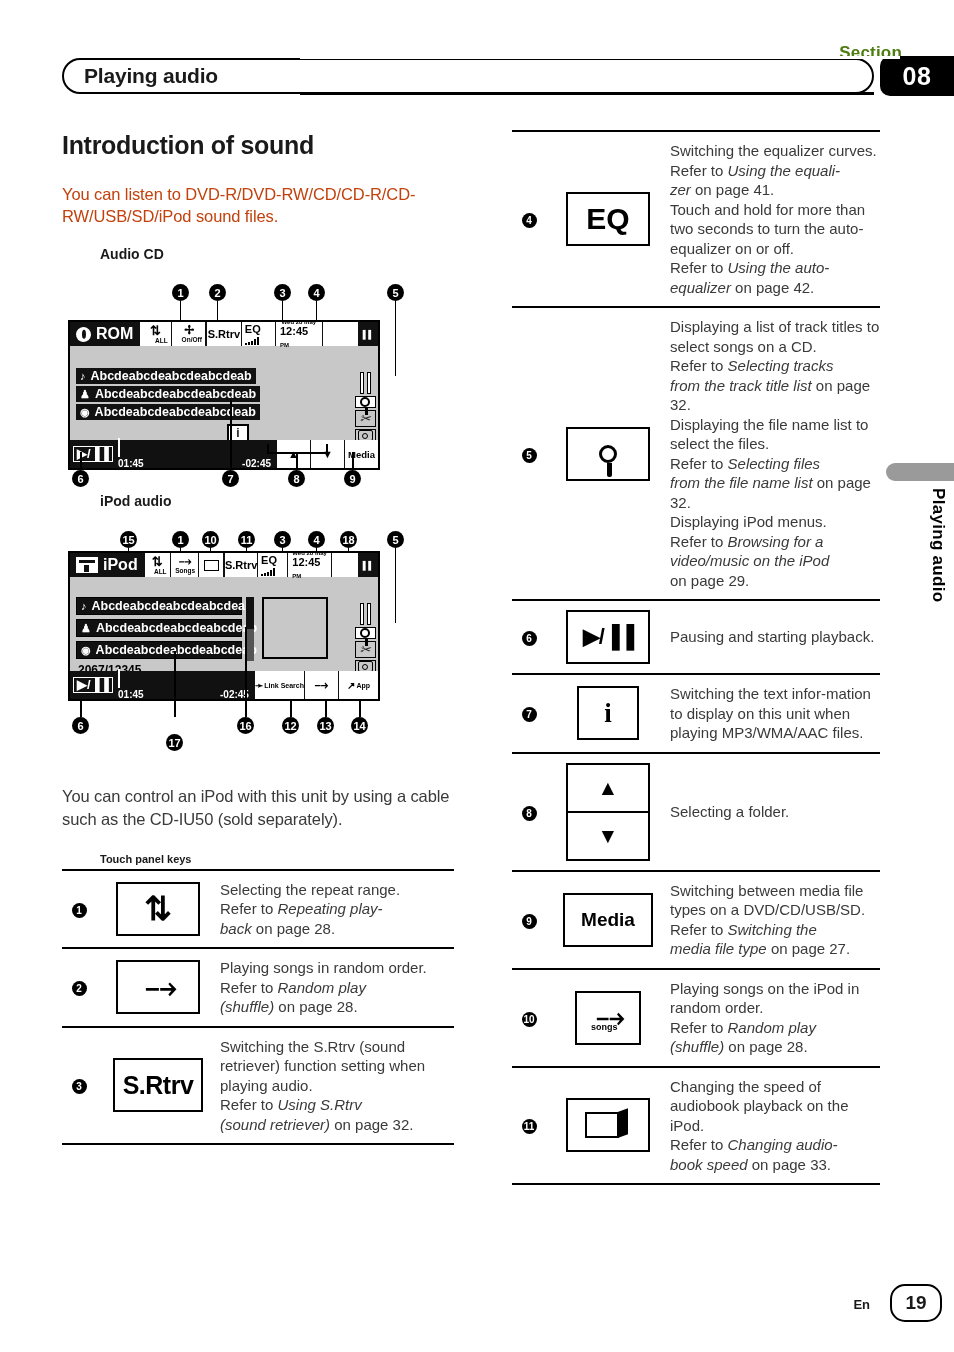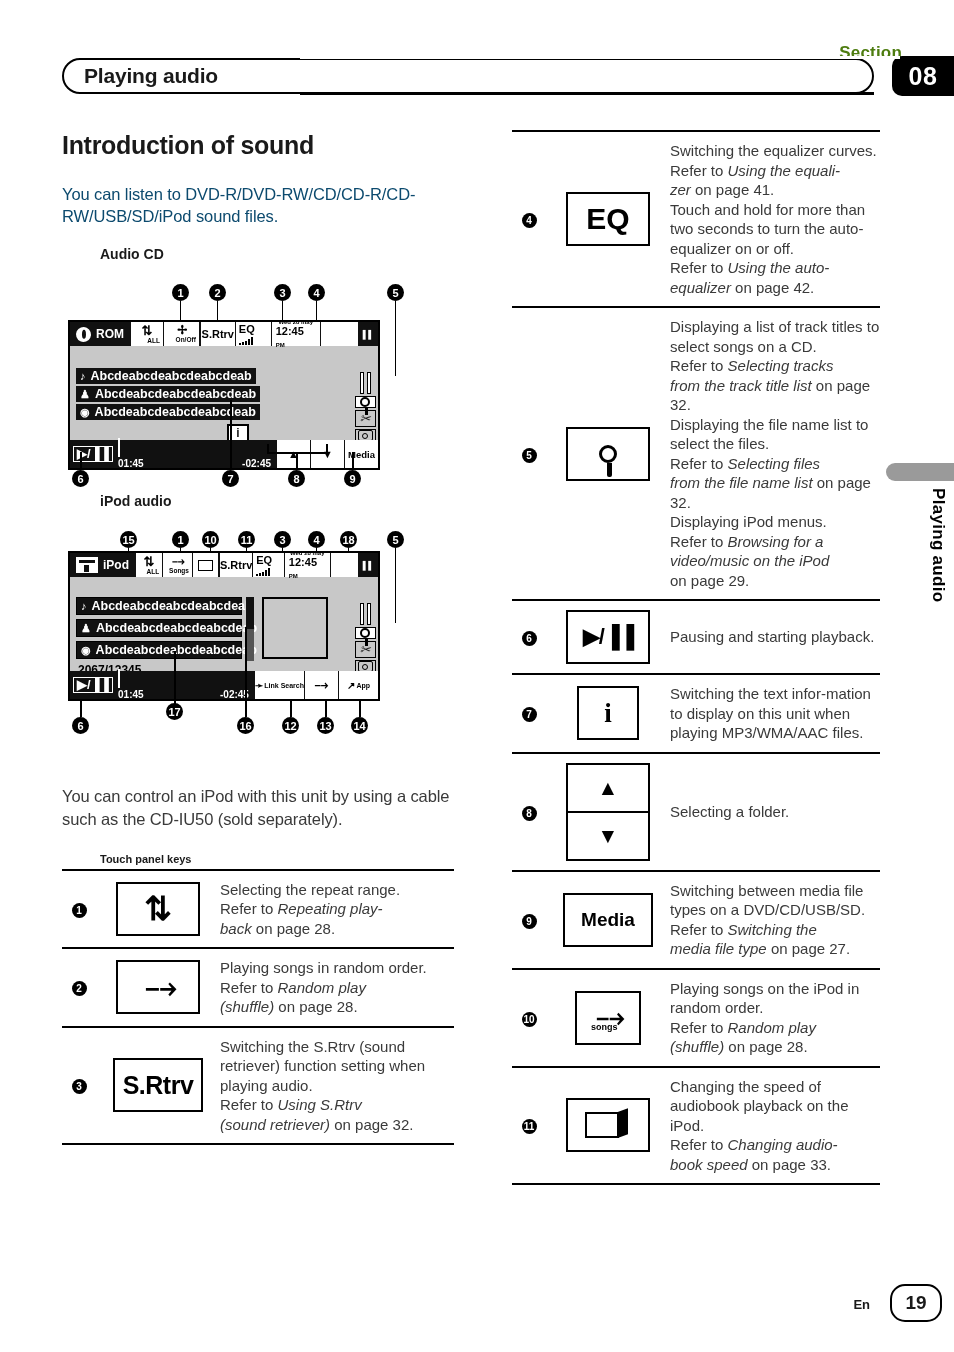--- a/index.html
+++ b/index.html
@@ -13,21 +13,21 @@
   .page { position: relative; width: 954px; height: 1352px; }
 
   
   .section-label {
     position: absolute; right: 52px; top: 43px;
     font-size: 17px; font-weight: bold; color: #4d7c0f;
     letter-spacing: .2px;
   }
   .section-badge {
     position: absolute; right: 0px; top: 56px;
-    width: 62px; height: 40px;
+    width: 74px; height: 40px;
     background: #000;
     border-radius: 10px 0 0 10px;
     color: #fff; font-size: 25px; font-weight: bold;
     display: flex; align-items: center; justify-content: center;
     letter-spacing: .5px;
   }
   .title-bar {
     position: absolute; left: 62px; top: 58px;
     width: 812px; height: 36px;
     border: 2px solid #000;
@@ -49,21 +49,21 @@
 
   
   .col-left { position: absolute; left: 62px; top: 130px; width: 392px; }
   .col-right { position: absolute; left: 512px; top: 130px; width: 368px; }
 
   h1.heading {
     font-size: 25px; font-weight: bold; line-height: 1.22;
     letter-spacing: -.3px; margin-bottom: 22px;
   }
   p.intro {
-    font-size: 16.5px; line-height: 1.38; color: #0c4a6e;
+    font-size: 16.5px; line-height: 1.38; color: #c2410c;
     letter-spacing: -.1px;
   }
   h2.sub {
     font-size: 14px; font-weight: bold; margin: 18px 0 4px 38px;
   }
   h2.sub.tp { font-size: 11px; }
   p.note {
     font-size: 16.5px; line-height: 1.38; color: #3a3a3a; margin-top: 14px;
     letter-spacing: -.1px;
   }
@@ -75,21 +75,21 @@
     width: 312px; height: 150px;
     background: #c8c8c8;
     border: 2px solid #000;
   }
   .scr-top {
     position: absolute; left: 0; top: 0; right: 0; height: 24px;
     background: #111; display: flex; align-items: stretch;
   }
   .scr-src {
     display: flex; align-items: center; gap: 5px;
-    color: #fff; font-size: 12px; font-weight: bold; padding: 0 6px;
+    color: #fff; font-size: 16px; font-weight: bold; padding: 0 6px;
   }
   .disc-glyph {
     width: 15px; height: 15px; border-radius: 50%;
     background: #fff; position: relative;
     transform: rotate(-20deg);
   }
   .disc-glyph::after {
     content: ""; position: absolute; left: 5.5px; top: 3px;
     width: 4px; height: 9px; background: #111; border-radius: 50%;
     transform: rotate(20deg);
@@ -535,21 +535,21 @@
         </div>
       </div>
 
       <div class="lead" style="left:18px;  top:168px; height:18px;"></div>
       <div class="lead" style="left:112px; top:120px; height:66px;"></div>
       <div class="lead" style="left:183px; top:96px;  height:90px;"></div>
       <div class="lead" style="left:228px; top:168px; height:18px;"></div>
       <div class="lead" style="left:263px; top:168px; height:18px;"></div>
       <div class="lead" style="left:297px; top:168px; height:18px;"></div>
       <div class="cnum" style="left:10px;  top:186px;">6</div>
-      <div class="cnum" style="left:104px; top:172px;">17</div>
+      <div class="cnum" style="left:104px; top:203px;">17</div>
       <div class="cnum" style="left:175px; top:186px;">16</div>
       <div class="cnum" style="left:220px; top:186px;">12</div>
       <div class="cnum" style="left:255px; top:186px;">13</div>
       <div class="cnum" style="left:289px; top:186px;">14</div>
     </div>
 
     <p class="note" style="margin-top:54px;">You can control an iPod with this unit by using a cable such as the CD-IU50 (sold separately).</p>
 
     <h2 class="sub tp" style="margin-top:22px;">Touch panel keys</h2>
 

